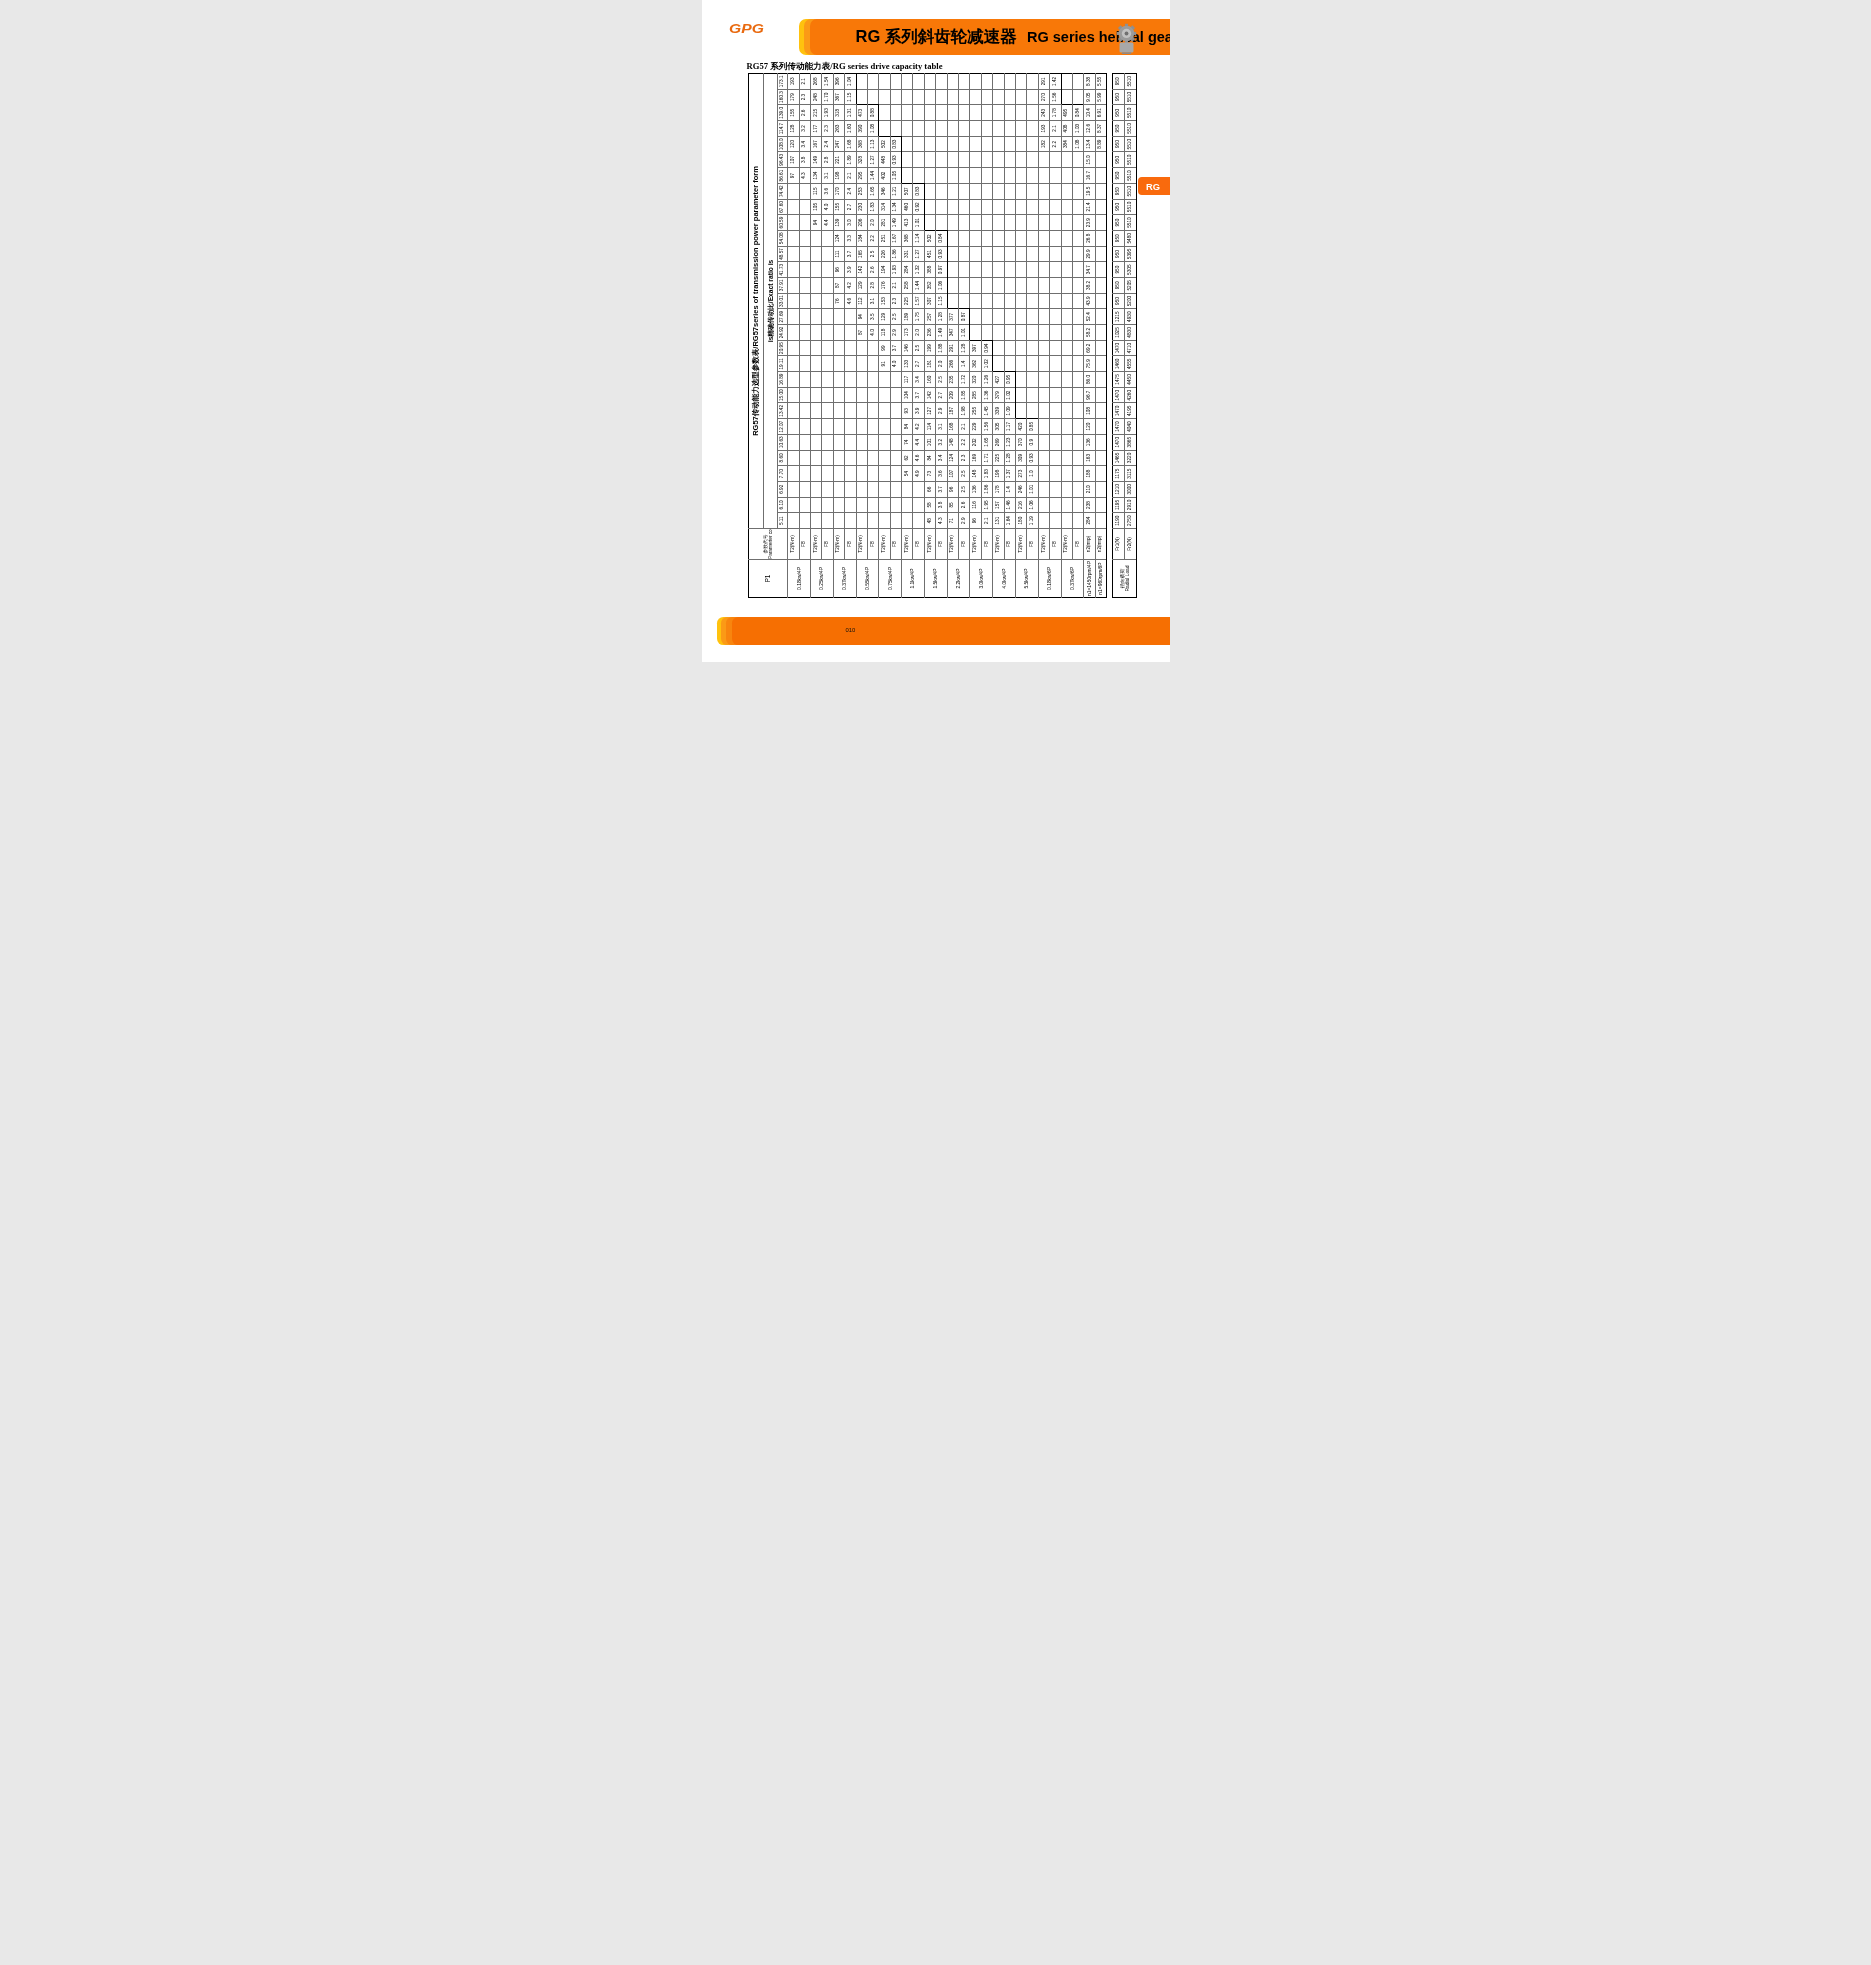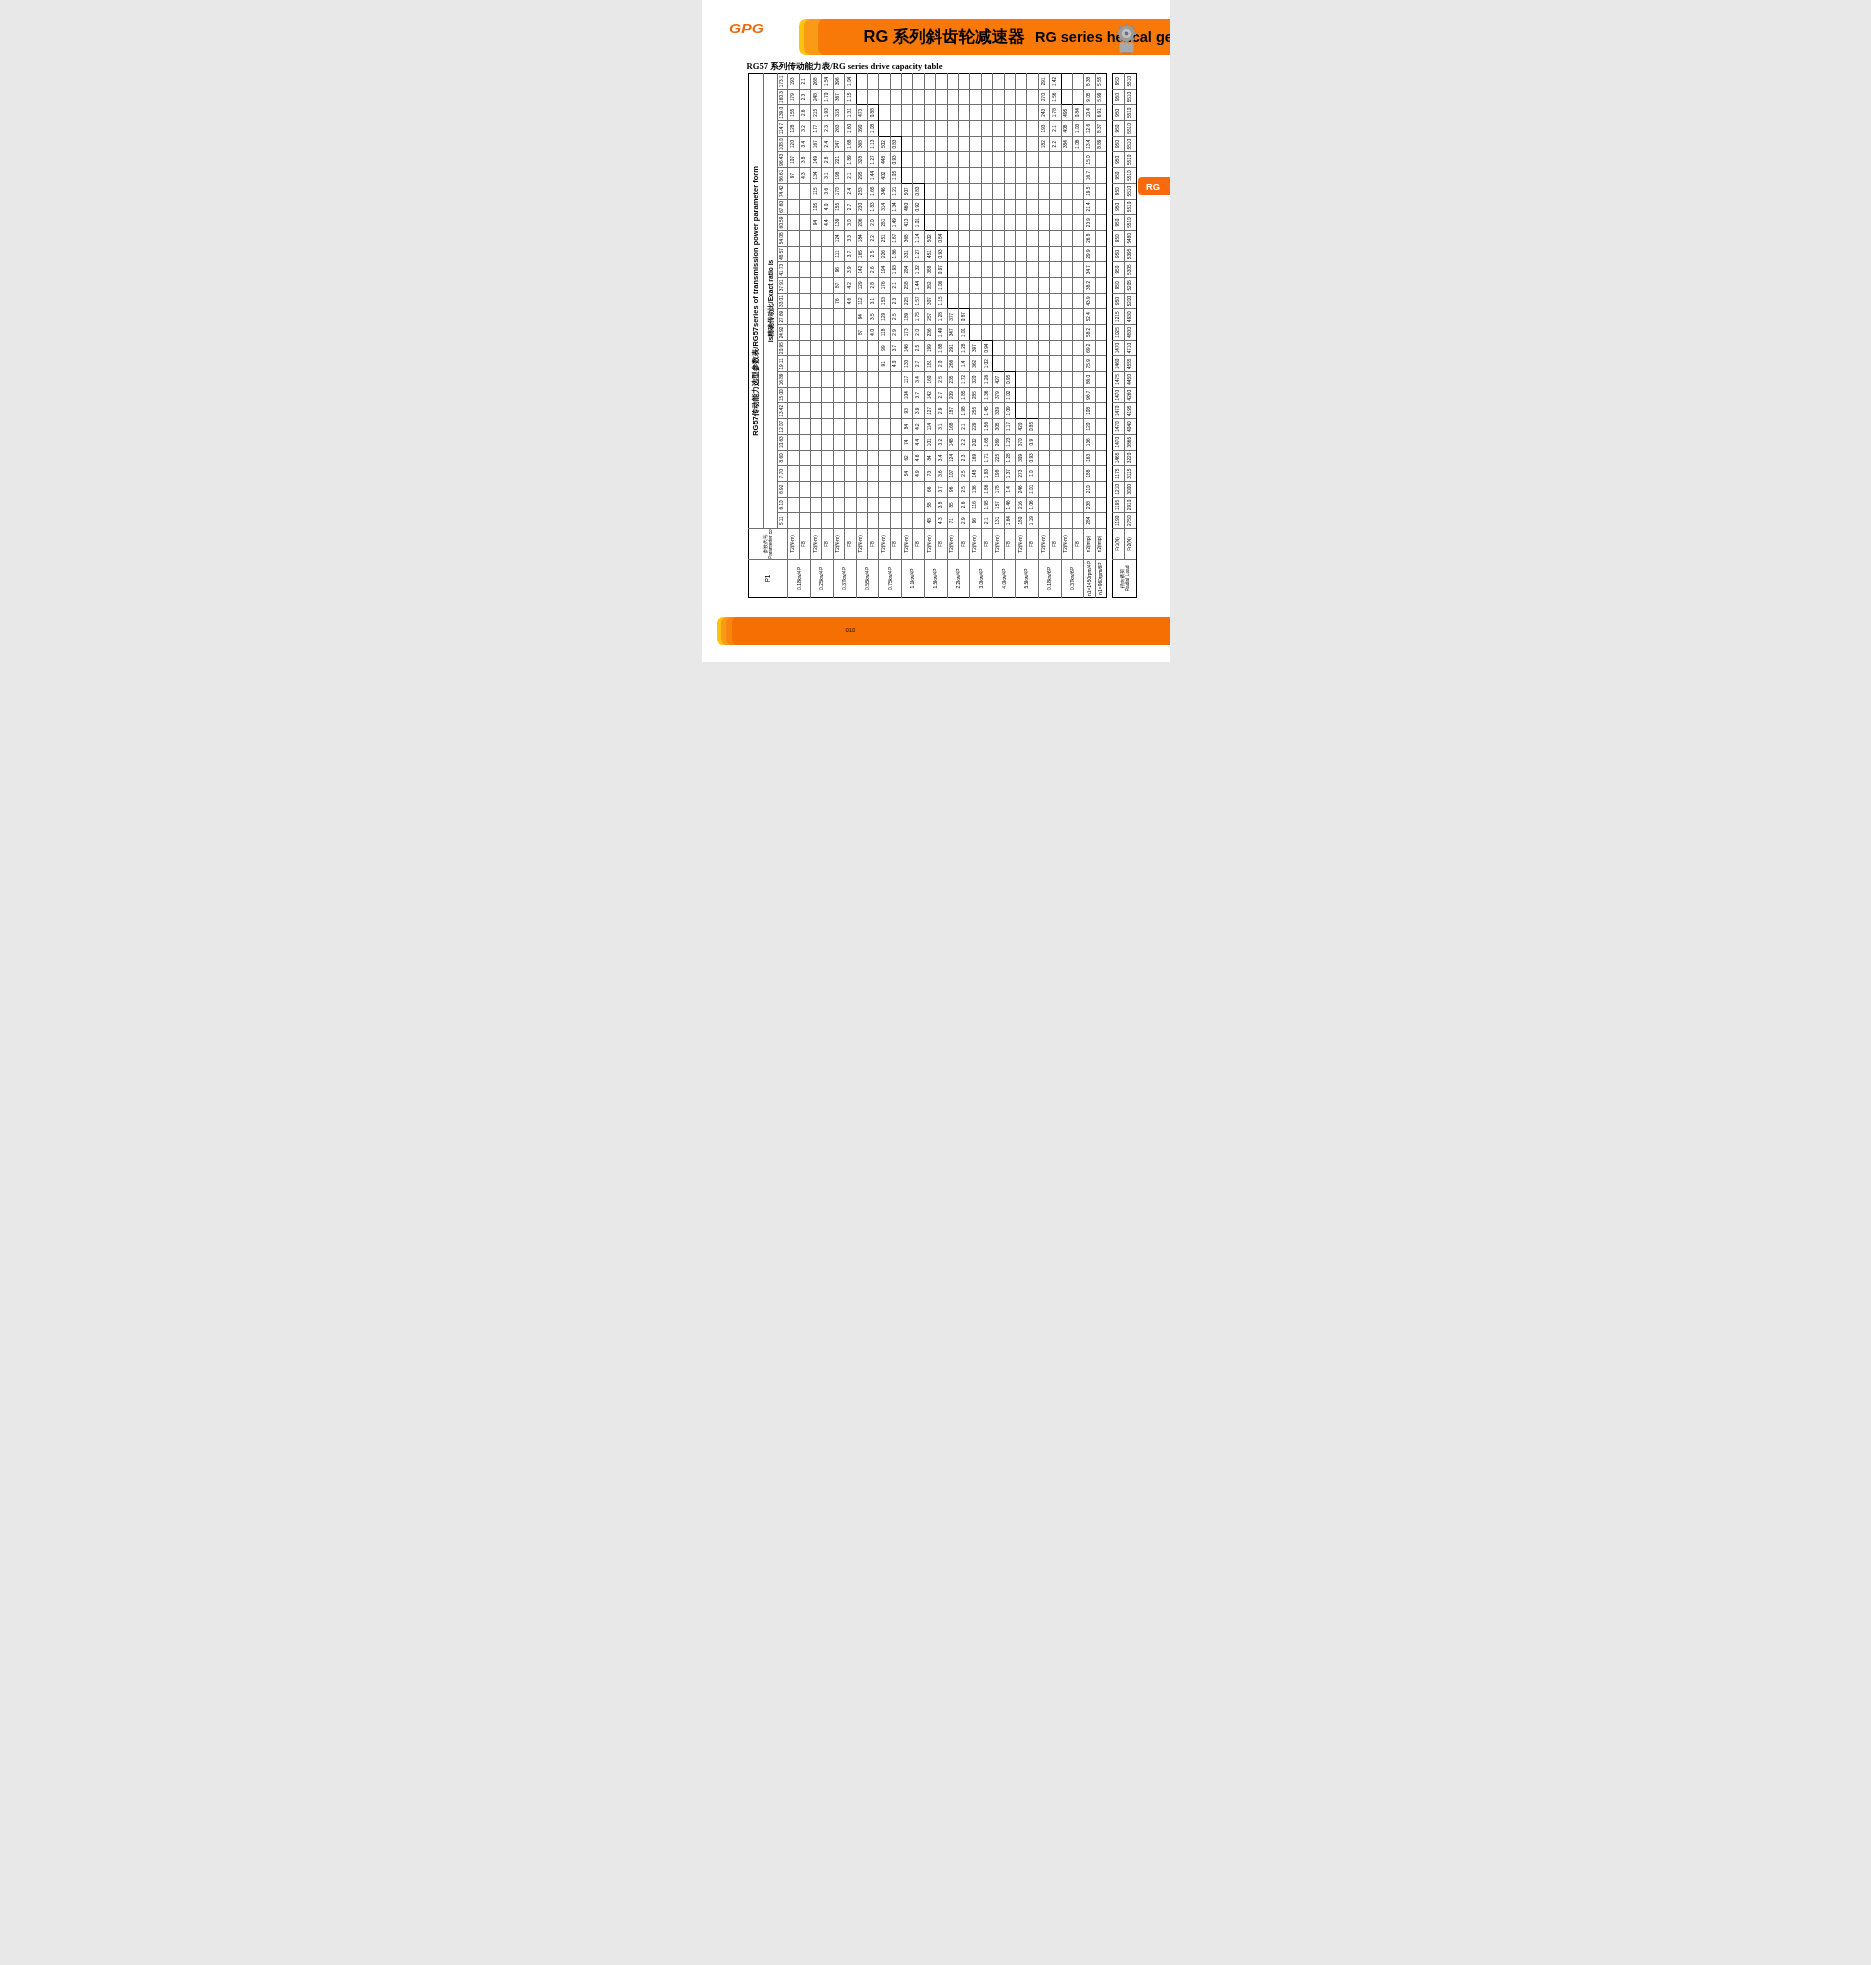--- a/index.html
+++ b/index.html
@@ -5,21 +5,21 @@
   html,body{margin:0;padding:0;background:#e8e8e8;}
   .page{position:relative;width:468px;height:662px;background:#ffffff;overflow:hidden;
         font-family:"Liberation Sans",sans-serif;margin:0 auto;}
   
   .logo{position:absolute;left:27.5px;top:22px;font-size:14.5px;font-weight:bold;font-style:italic;
         color:#E96A10;letter-spacing:0px;transform:scale(1.08,.82);transform-origin:0 0;}
   .banner{position:absolute;left:97px;top:19px;right:0;height:36px;}
   .banner .layer{position:absolute;top:0;bottom:0;right:0;border-radius:7px 0 0 7px;}
   .banner .l1{left:0;background:#FFC20E;}
   .banner .l2{left:5.1px;background:#FB9A16;}
-  .banner .l3{left:11px;background:#F87808;display:flex;align-items:center;margin-left:8px;}
+  .banner .l3{left:11px;background:#F87808;display:flex;align-items:center;}
   .bt-cn{font-size:16.5px;font-weight:bold;color:#000;margin-left:46px;white-space:nowrap;}
   .bt-en{font-size:14.5px;font-weight:bold;color:#000;margin-left:10.2px;white-space:nowrap;}
   .gear-img{position:absolute;right:30px;top:3.9px;}
   .section-title{position:absolute;left:45px;top:61px;font-size:8.6px;font-weight:bold;color:#000;white-space:nowrap;font-family:Liberation Serif, serif;}
   
   .side-tab{position:absolute;left:436px;top:177px;width:35px;height:18px;background:#F96A0D;
             border-radius:3.9px 0 0 3.9px;display:flex;align-items:center;}
   .side-tab span{color:#fff;font-size:9.4px;font-weight:bold;margin-left:8.6px;}
   
   .table-area{position:absolute;left:46px;top:73px;width:388px;height:525px;}

